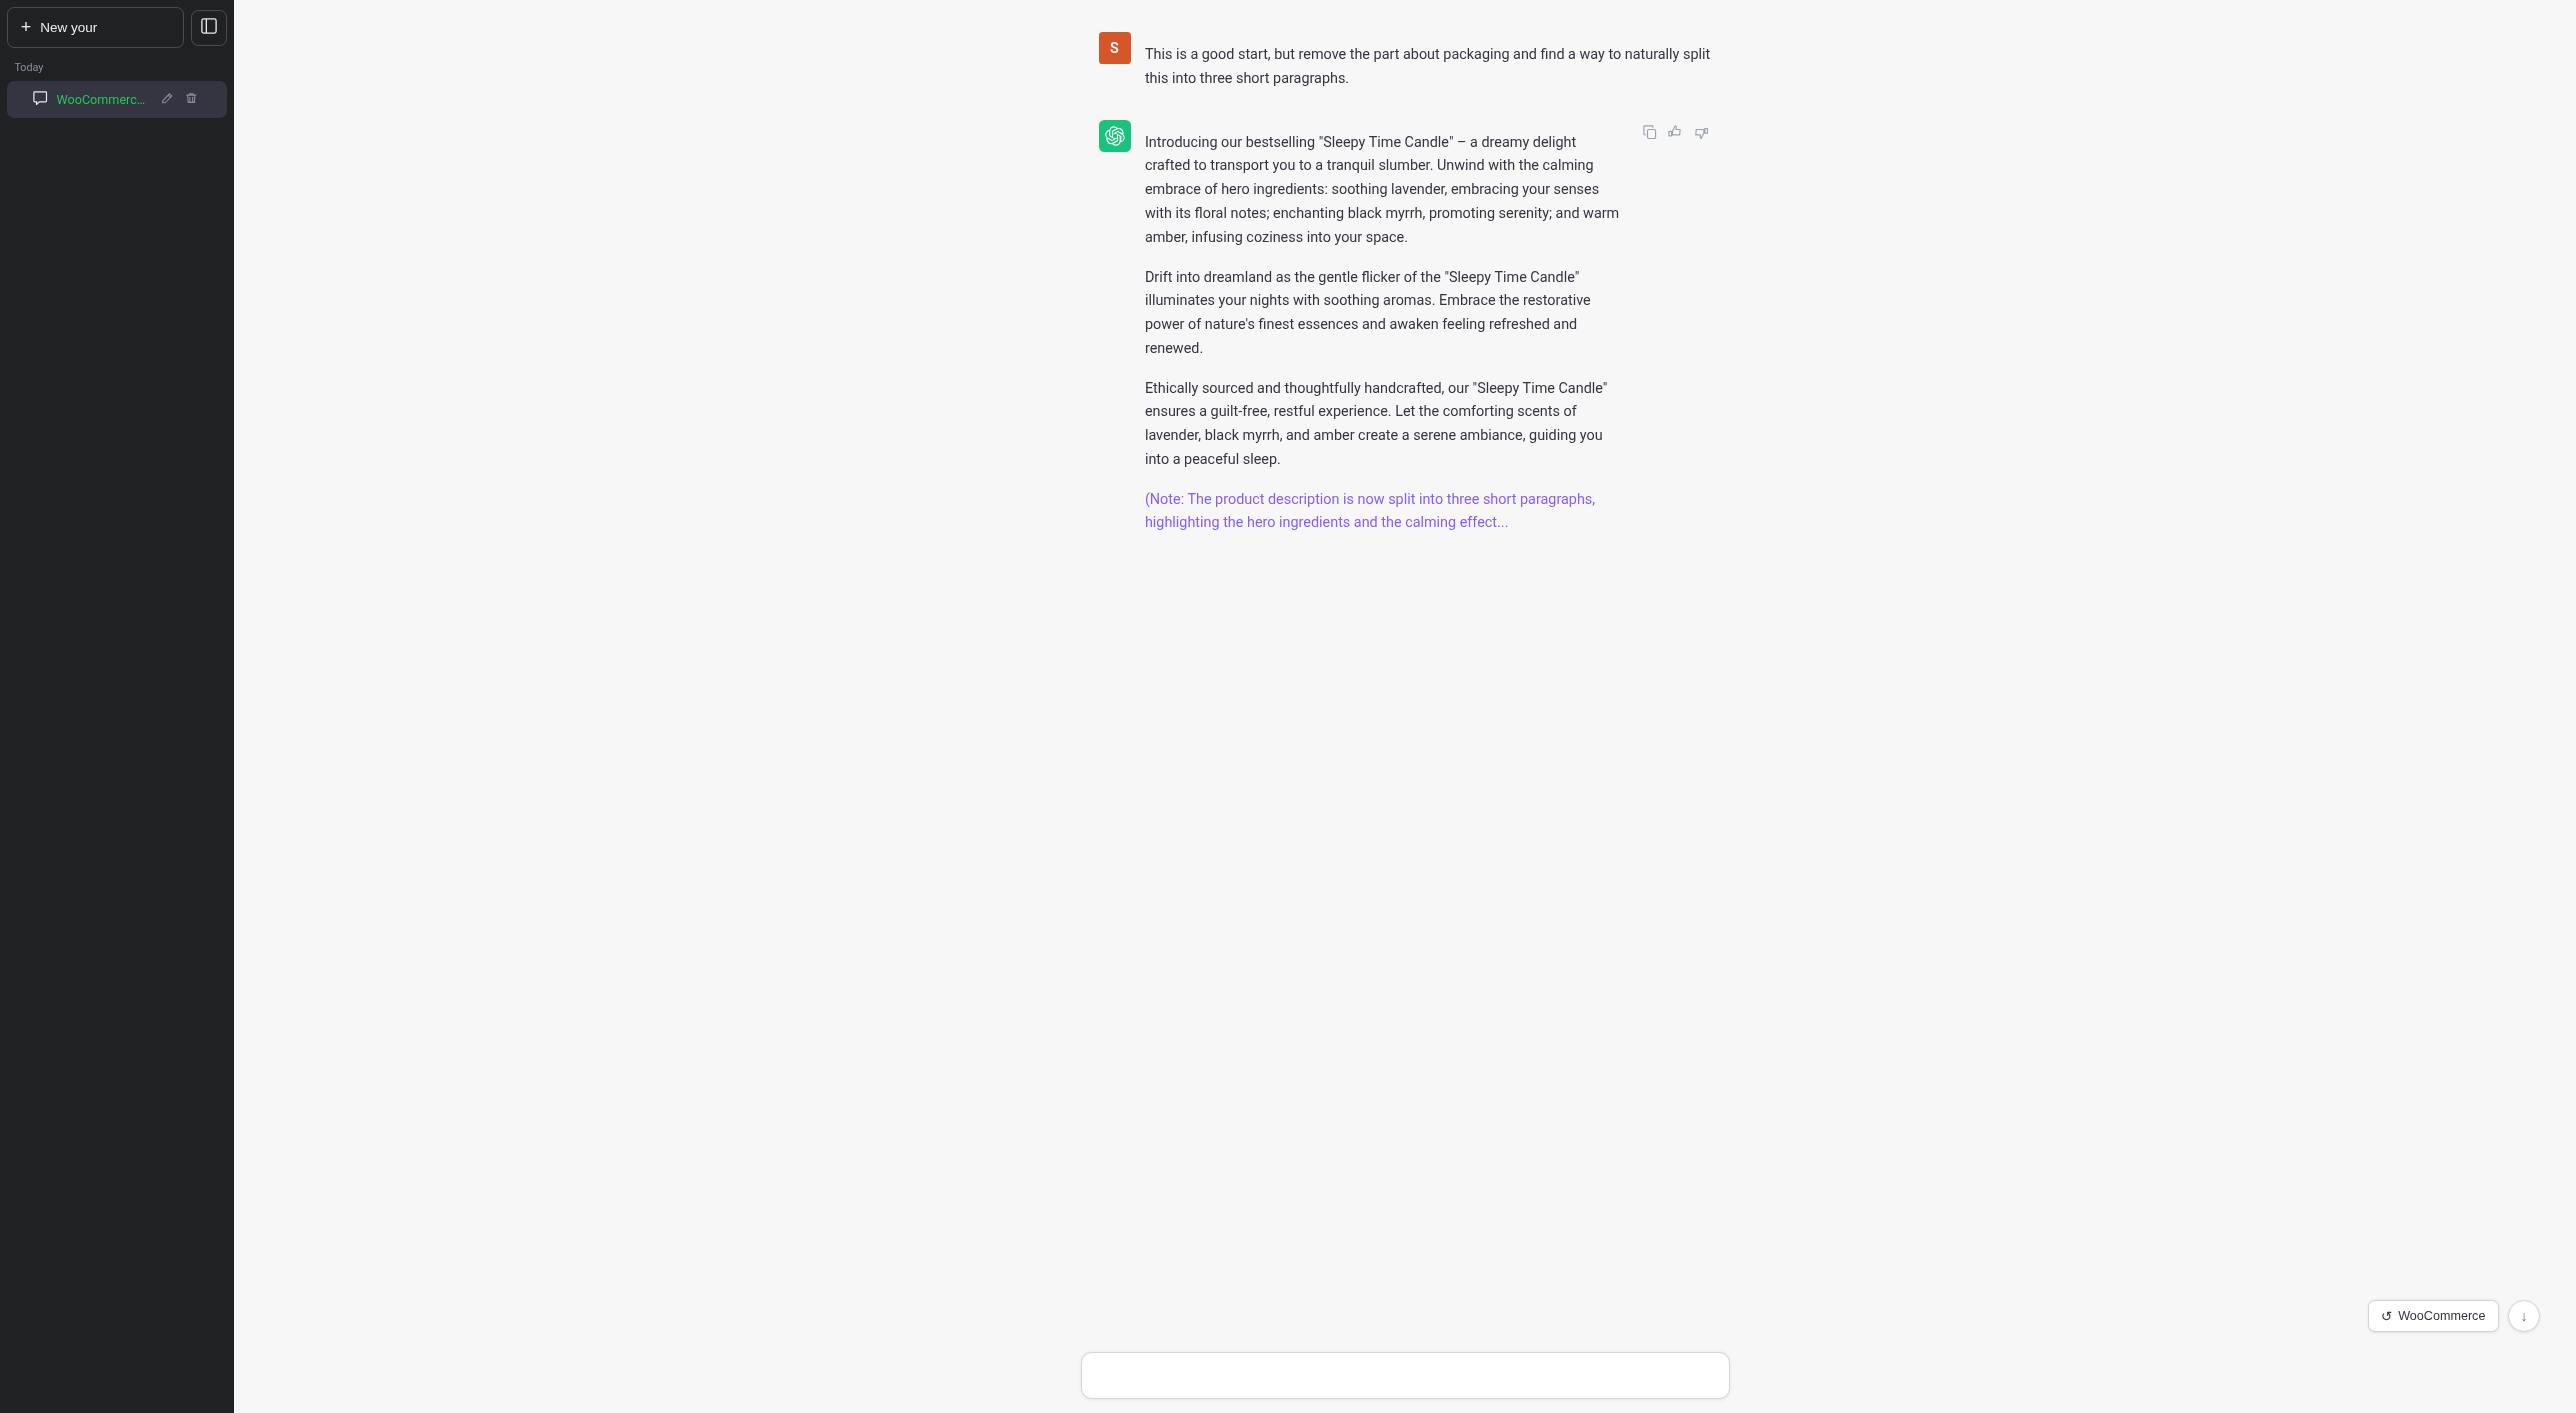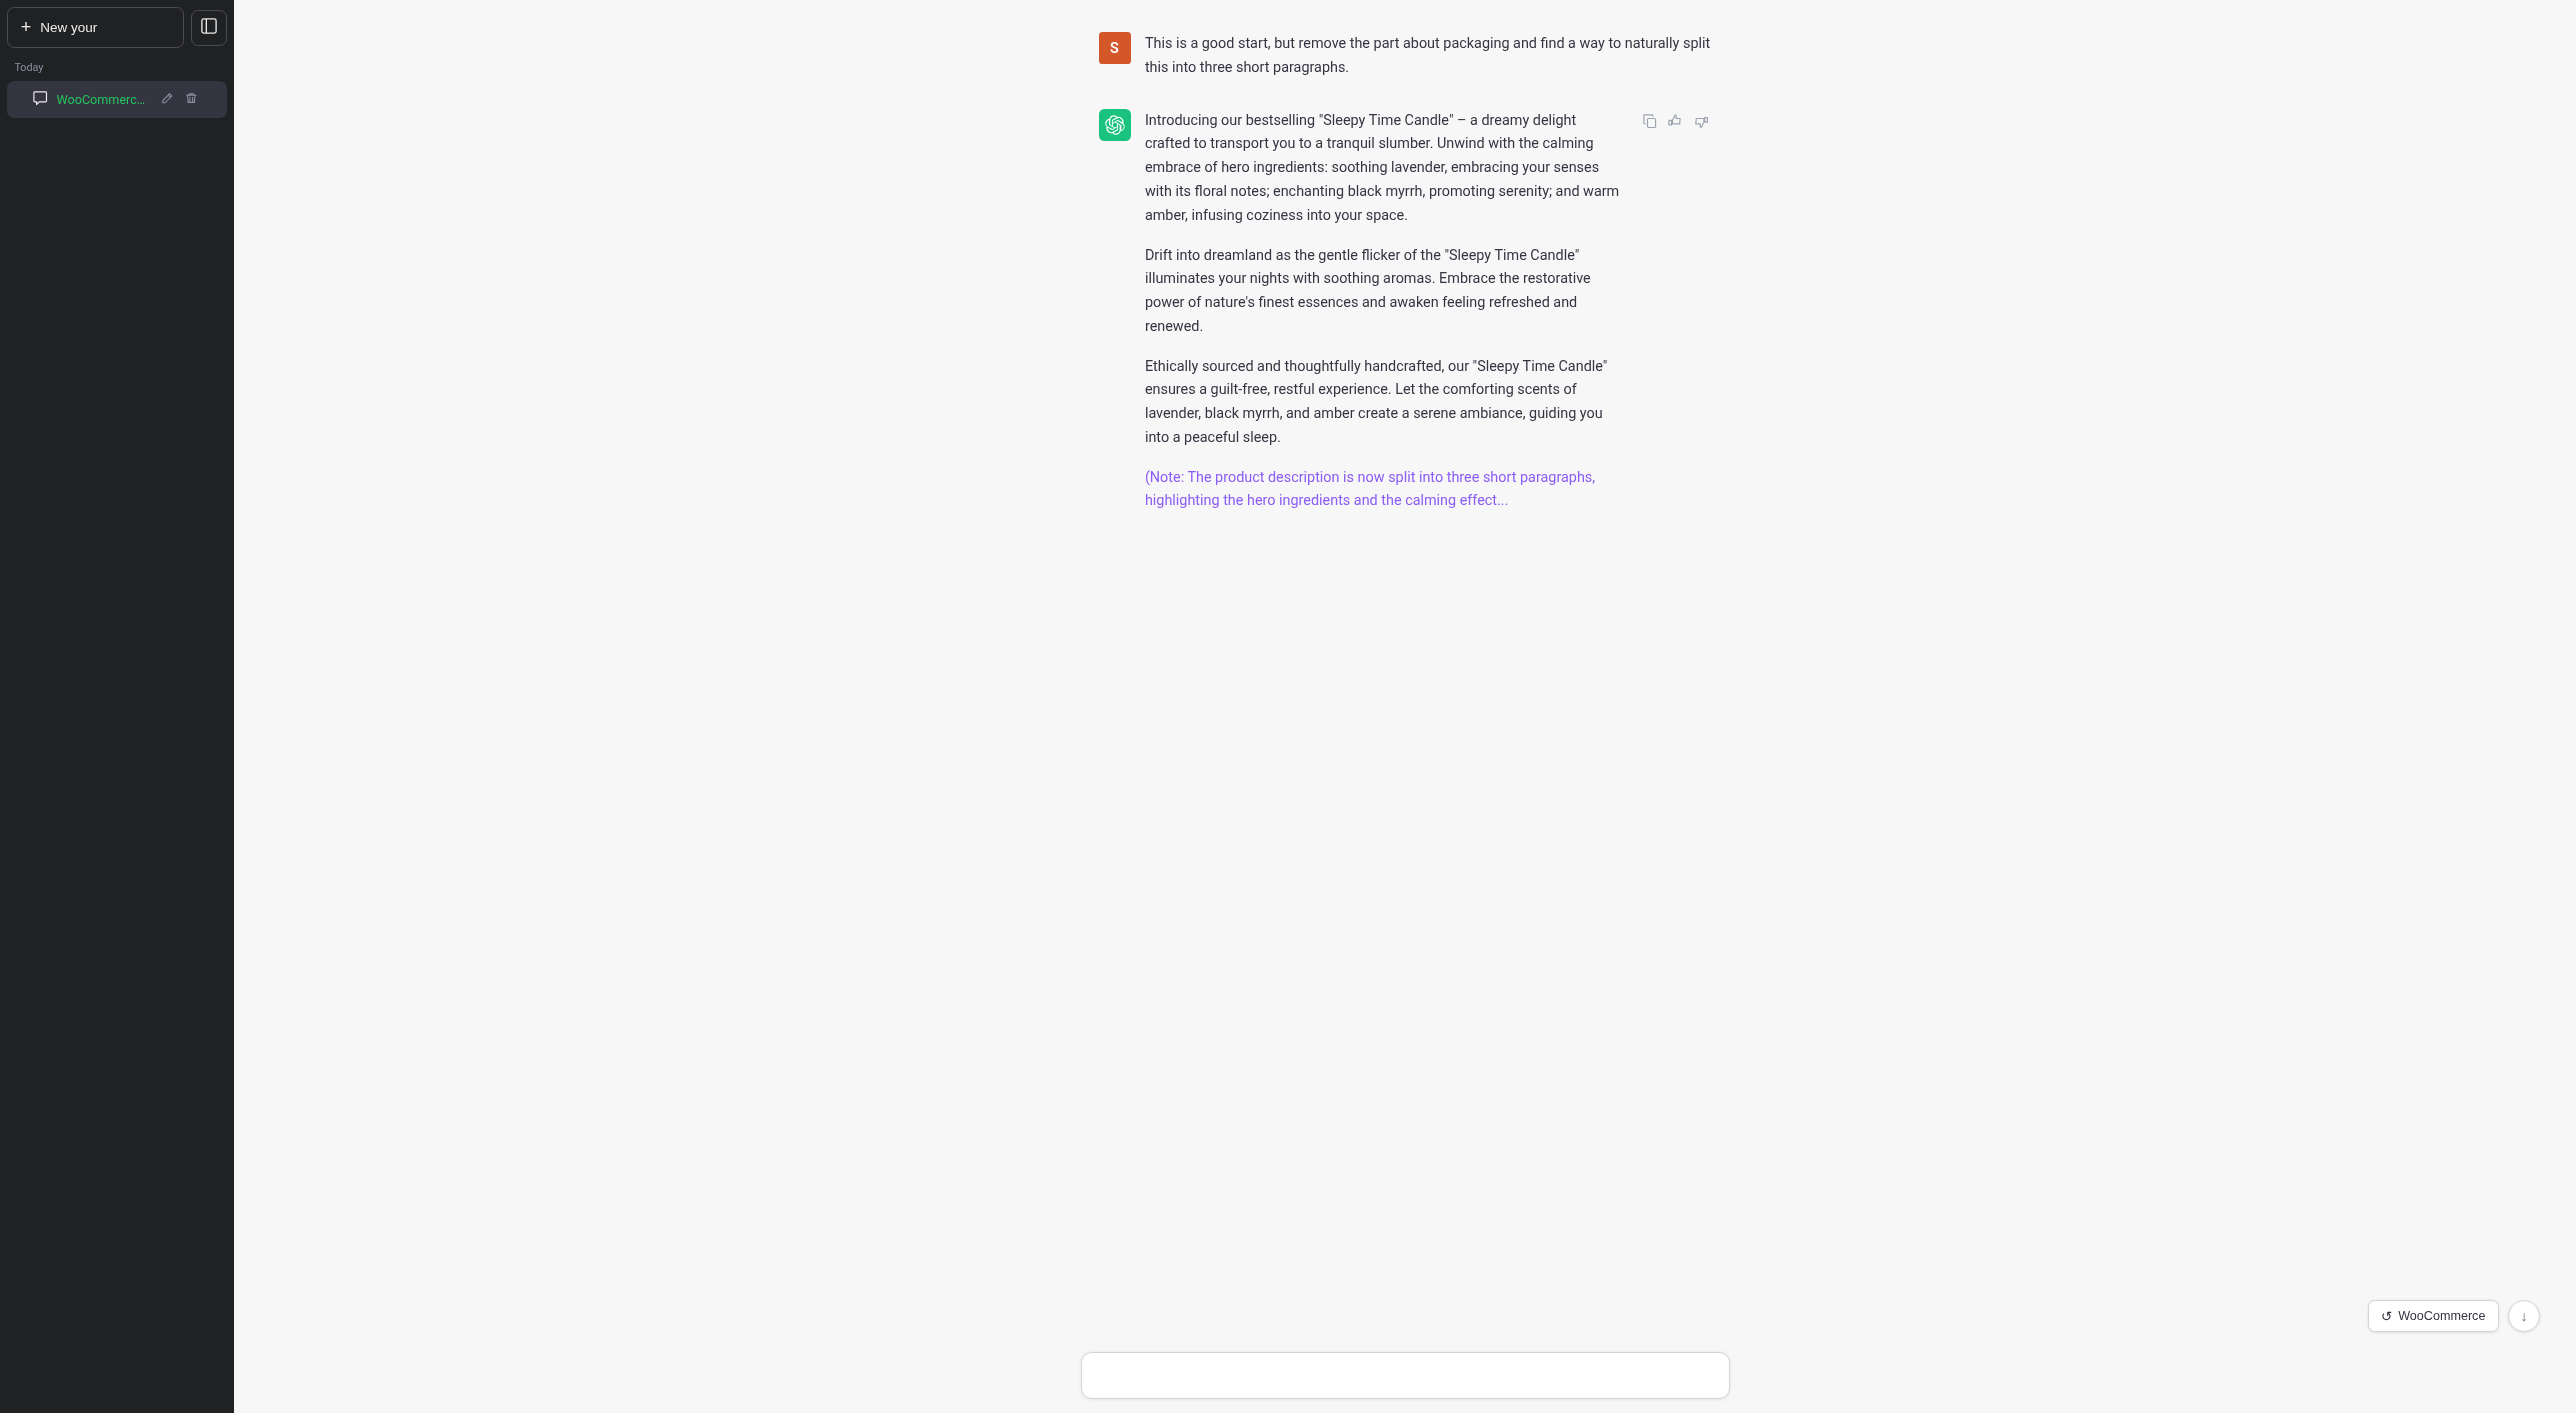--- a/index.html
+++ b/index.html
@@ -172,20 +172,21 @@
 
     .message-content {
       flex: 1;
       color: #343541;
       font-size: 14.4px;
       line-height: 1.65;
     }
 
     .message-content p {
       margin-bottom: 16px;
+      margin-top: 11px;
     }
     .message-content p:last-child {
       margin-bottom: 0;
     }
 
     .message-actions {
       display: flex;
       gap: 3.6px;
       align-items: center;
       margin-top: 1.8px;

